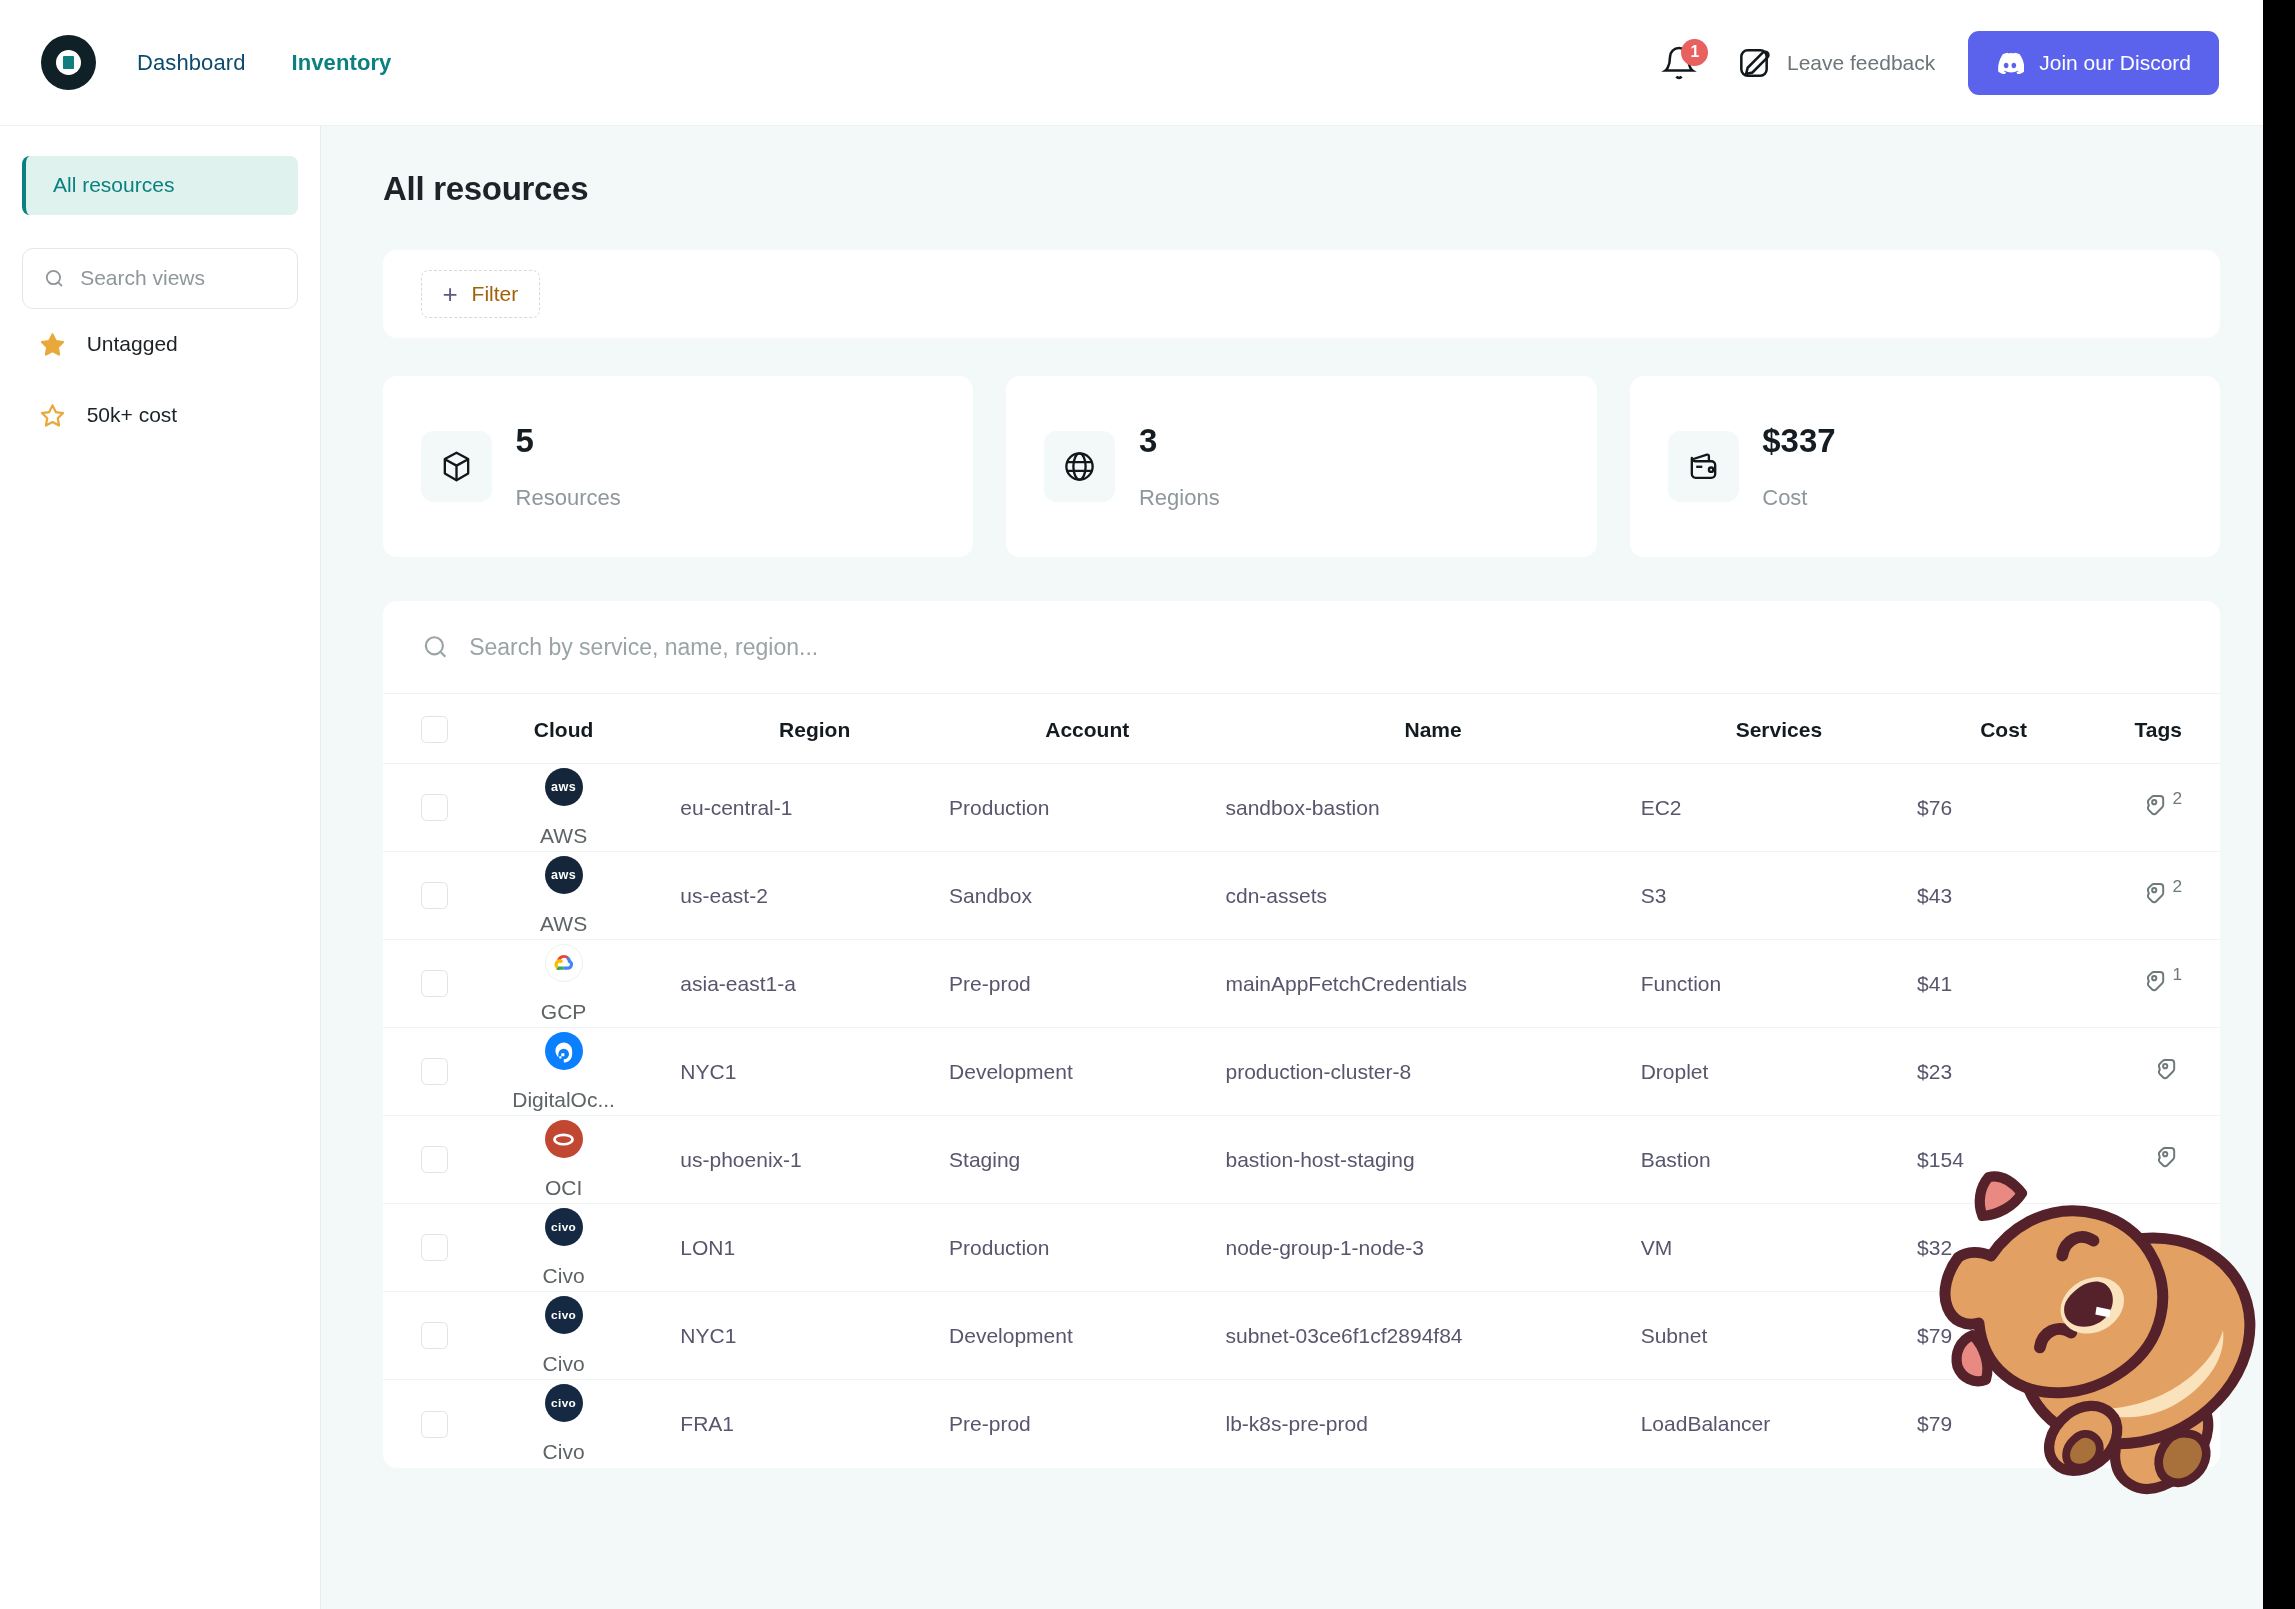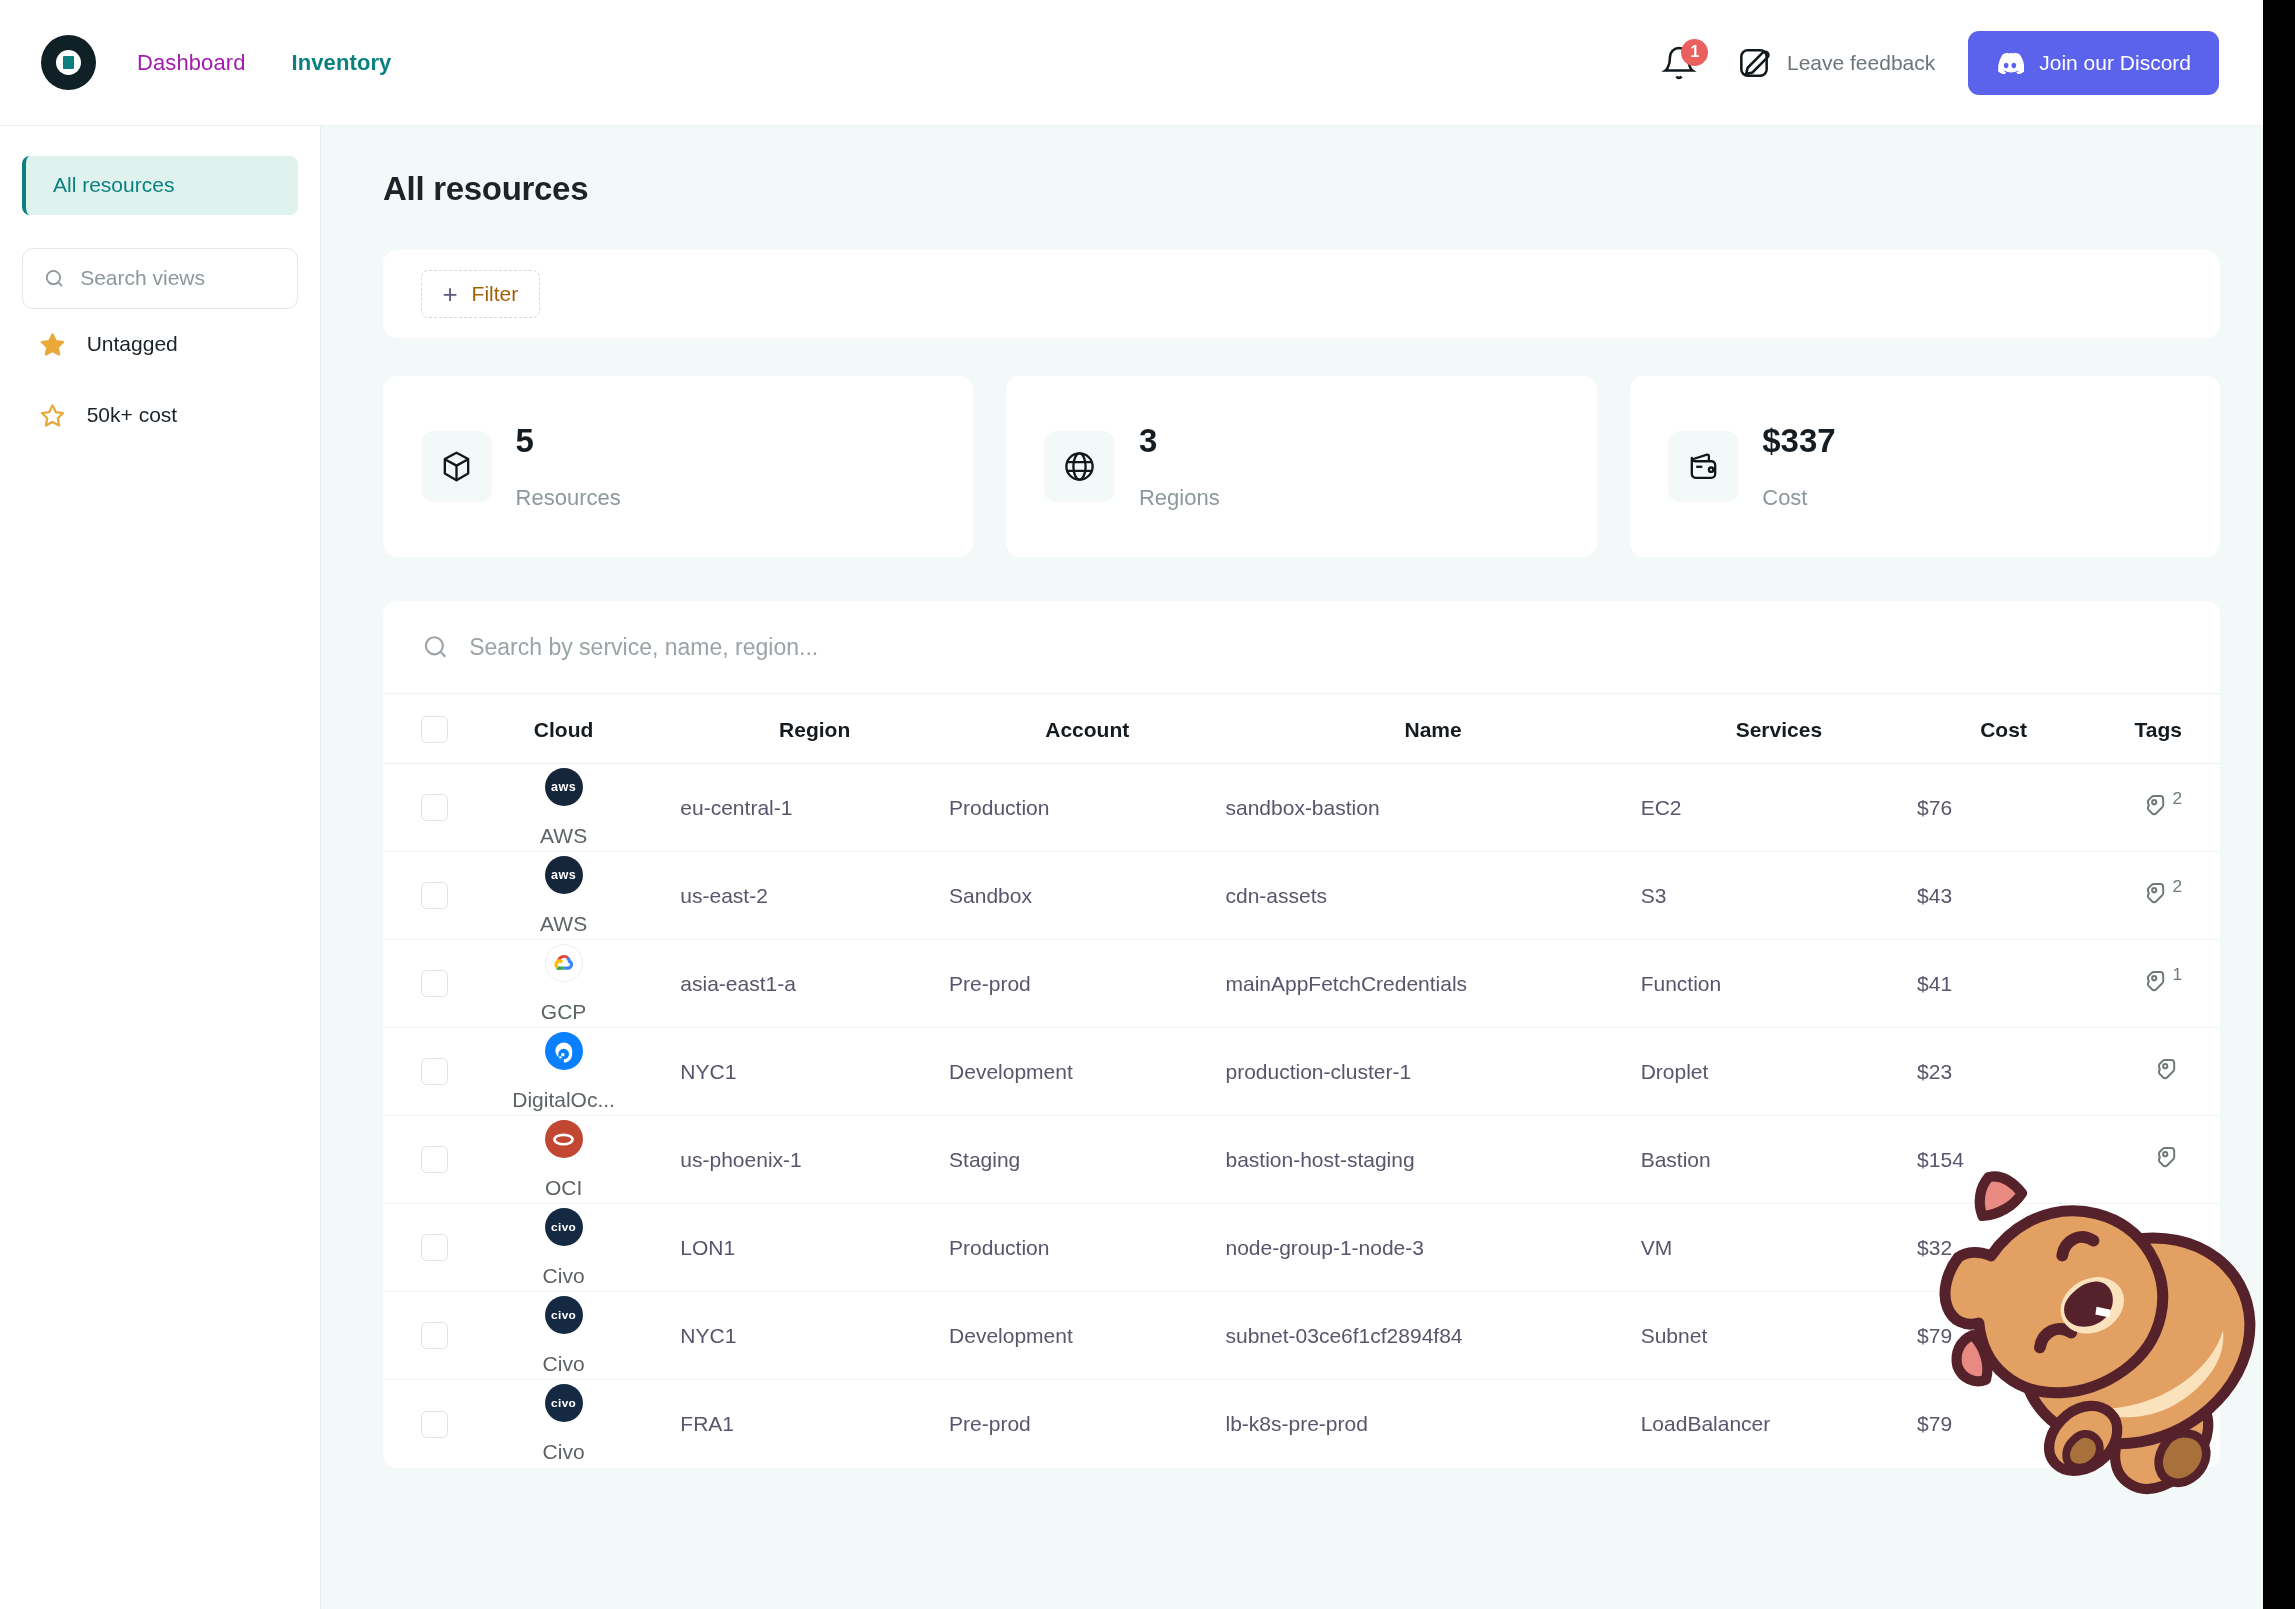--- a/index.html
+++ b/index.html
@@ -33,21 +33,21 @@
   }
   .logo-inner {
     width: 25px; height: 25px; border-radius: 50%;
     background: #ffffff;
     display: flex; align-items: center; justify-content: center;
   }
   .logo-sq { width: 10.2px; height: 13.4px; background: #0f7e7e; border-radius: 0.8px; }
 
   .nav { display: flex; align-items: center; gap: 46px; margin-left: 41px; }
   .nav-link {
-    font-size: 22px; color: #a21caf; text-decoration: none; letter-spacing: 0.1px;
+    font-size: 22px; color: #0c4a6e; text-decoration: none; letter-spacing: 0.1px;
   }
   .nav-link.active { color: #0b8080; font-weight: 700; }
 
   .topbar-right { margin-left: auto; display: flex; align-items: center; gap: 33px; }
 
   .bell-wrap { position: relative; width: 41px; height: 44px; display:flex; align-items:center; }
   .badge {
     position: absolute; right: -6.3px; top: -1.6px;
     min-width: 27px; height: 27px; border-radius: 13.4px;
     background: #e8615f; color: #fff;
@@ -449,21 +449,21 @@
                         <path d="M12 3.5c-4.7 0-8.5 3.8-8.5 8.5 0 2.6 1.2 5 3 6.5v-3.3a5.4 5.4 0 1 1 5.5 5.4v3.4c4.7 0 8.5-3.8 8.5-8.5V12c0-4.7-3.8-8.5-8.5-8.5z"></path>
                         <rect x="9.4" y="14.4" width="3.2" height="3.2" rx="0.4"></rect>
                         <rect x="7.4" y="17.6" width="2.2" height="2.2" rx="0.3"></rect>
                       </svg>
                     </span>
                     <span class="cloud-name">DigitalOc...</span>
                   </div>
                 </td>
                 <td class="col-region">NYC1</td>
                 <td class="col-acct">Development</td>
-                <td class="col-name">production-cluster-1</td>
+                <td class="col-name">production-cluster-8</td>
                 <td class="col-svc">Droplet</td>
                 <td class="col-cost">$23</td>
                 <td class="col-tags"><span class="tag-cell">
                     <svg width="28" height="28" viewBox="0 0 24 24" fill="none" stroke="#6e7a7a" stroke-width="1.7" stroke-linejoin="round">
                       <path d="M4.2 9.4a2.6 2.6 0 0 1 .8-1.9l2.5-2.5a2.6 2.6 0 0 1 1.9-.8h5.3a2.6 2.6 0 0 1 2.6 2.6v5.3a2.6 2.6 0 0 1-.8 1.9l-5.1 5.1a2.6 2.6 0 0 1-3.7 0l-2.7-2.7a2.6 2.6 0 0 1 0-3.7z"></path>
                       <circle cx="9.6" cy="9.6" r="1.8"></circle>
                     </svg>
                   </span></td>
               </tr>
               <tr>

